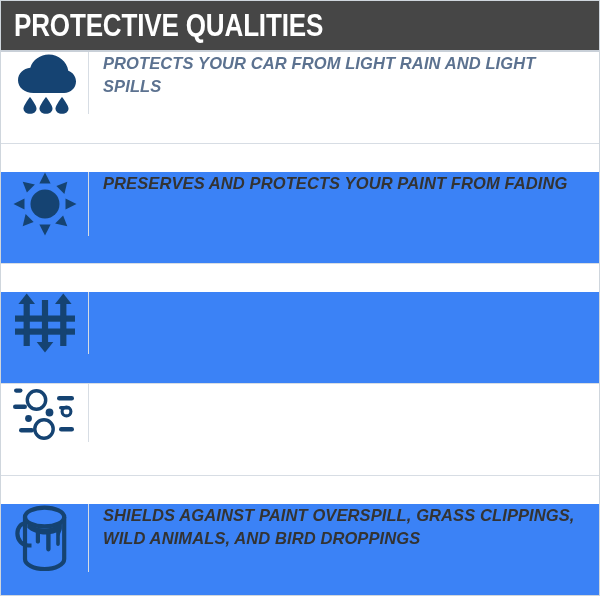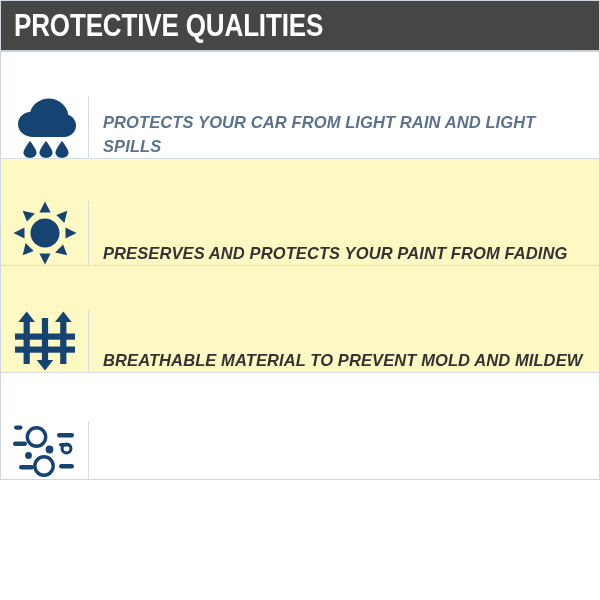--- a/index.html
+++ b/index.html
@@ -9,21 +9,21 @@
   }
   body {
     width: 600px;
     height: 600px;
     overflow: hidden;
     font-family: "Liberation Sans", sans-serif;
   }
 
   #panel {
     width: 600px;
-    height: 480px;
+    height: 596px;
     box-sizing: border-box;
     border: 1px solid #cfd6dd;
     background: #ffffff;
     display: flex;
     flex-direction: column;
   }
 
   
   #header-bar {
     background: #464646;
@@ -49,27 +49,27 @@
 
   
   #rows {
     flex: 1 1 auto;
     display: flex;
     flex-direction: column;
   }
   .row {
     flex: 1 1 0;
     display: flex;
-    align-items: flex-end;
+    align-items: flex-start;
     border-bottom: 1px solid #d7dde4;
     box-sizing: border-box;
     min-height: 0;
   }
   .row:last-child { border-bottom: none; }
-  .row.alt { background: #fef9c3; }
+  .row.alt { background: #3b82f6; margin-top: 28px; }
   .row.plain { background: #ffffff; }
 
   .icon-cell {
     flex: 0 0 88px;
     display: flex;
     align-items: center;
     justify-content: center;
     border-right: 1px solid #d7dde4;
     box-sizing: border-box;
   }
@@ -162,23 +162,20 @@
               <path d="M12.7 1.5 L21 12 L4.4 12 Z"></path>
 
               <rect x="27.9" y="8" width="6.2" height="45"></rect>
               <path d="M31 60.5 L39.3 50 L22.7 50 Z"></path>
 
               <rect x="46.2" y="9" width="6.2" height="45"></rect>
               <path d="M49.3 1.5 L57.6 12 L41 12 Z"></path>
             </g>
           </svg>
         </span>
-      </div>
-      <div class="text-cell">
-        <div class="row-text">BREATHABLE MATERIAL TO PREVENT MOLD AND MILDEW</div>
       </div>
     </div>
 
     <div class="row plain">
       <div class="icon-cell">
         <span>
           <svg width="68" height="58" viewBox="0 0 68 58">
             <g fill="#154372">
               <circle cx="25.5" cy="16" r="9.2" fill="none" stroke="#154372" stroke-width="3.4"></circle>
               <circle cx="33" cy="45" r="9.2" fill="none" stroke="#154372" stroke-width="3.4"></circle>
@@ -190,15 +187,42 @@
               <rect x="46" y="12" width="17" height="4.6" rx="2.3"></rect>
               <rect x="48" y="22" width="11" height="3.6" rx="1.8"></rect>
               <rect x="8" y="44" width="15" height="4.6" rx="2.3"></rect>
               <rect x="48" y="43" width="15" height="4.6" rx="2.3"></rect>
             </g>
           </svg>
         </span>
       </div>
     </div>
 
+    <div class="row alt">
+      <div class="icon-cell">
+        <span>
+          <svg width="62" height="68" viewBox="0 0 62 68">
+            <g fill="none" stroke="#154372" stroke-width="4.2">
+              <path d="M11 13 L11 55 C11 60.5 19.8 65 30.6 65 C41.4 65 50.2 60.5 50.2 55 L50.2 13"></path>
+              <ellipse cx="30.6" cy="13" rx="19.6" ry="9.4"></ellipse>
+              <path d="M12.5 19 C7 19 3.4 23.5 3.4 29.6 C3.4 36.6 8.3 41.5 14.5 41.5 L17.5 41.5"></path>
+            </g>
+            <path fill="#154372" d="M13.3 16.5
+              C16 21.5 23 24.5 30.6 24.5
+              C38.2 24.5 45.2 21.5 47.9 16.5
+              L47.9 24.5
+              C47.9 27 45.8 28.7 45.8 32.2
+              L45.8 40 C45.8 42.6 42.2 42.6 42.2 40
+              L42.2 28.5 C40.2 29.4 38.6 29.8 36.6 30.1
+              L36.6 45 C36.6 48.2 32.2 48.2 32.2 45
+              L32.2 30.6 C30 30.6 28 30.4 26 30
+              L26 37.5 C26 40.3 21.8 40.3 21.8 37.5
+              L21.8 28.8 C18.5 27.6 15.3 26 13.3 23.8 Z"></path>
+          </svg>
+        </span>
+      </div>
+      <div class="text-cell">
+        <div class="row-text">SHIELDS AGAINST PAINT OVERSPILL, GRASS CLIPPINGS, WILD ANIMALS, AND BIRD DROPPINGS</div>
+      </div>
+    </div>
 
   </div>
 </div>
 
 </body></html>

